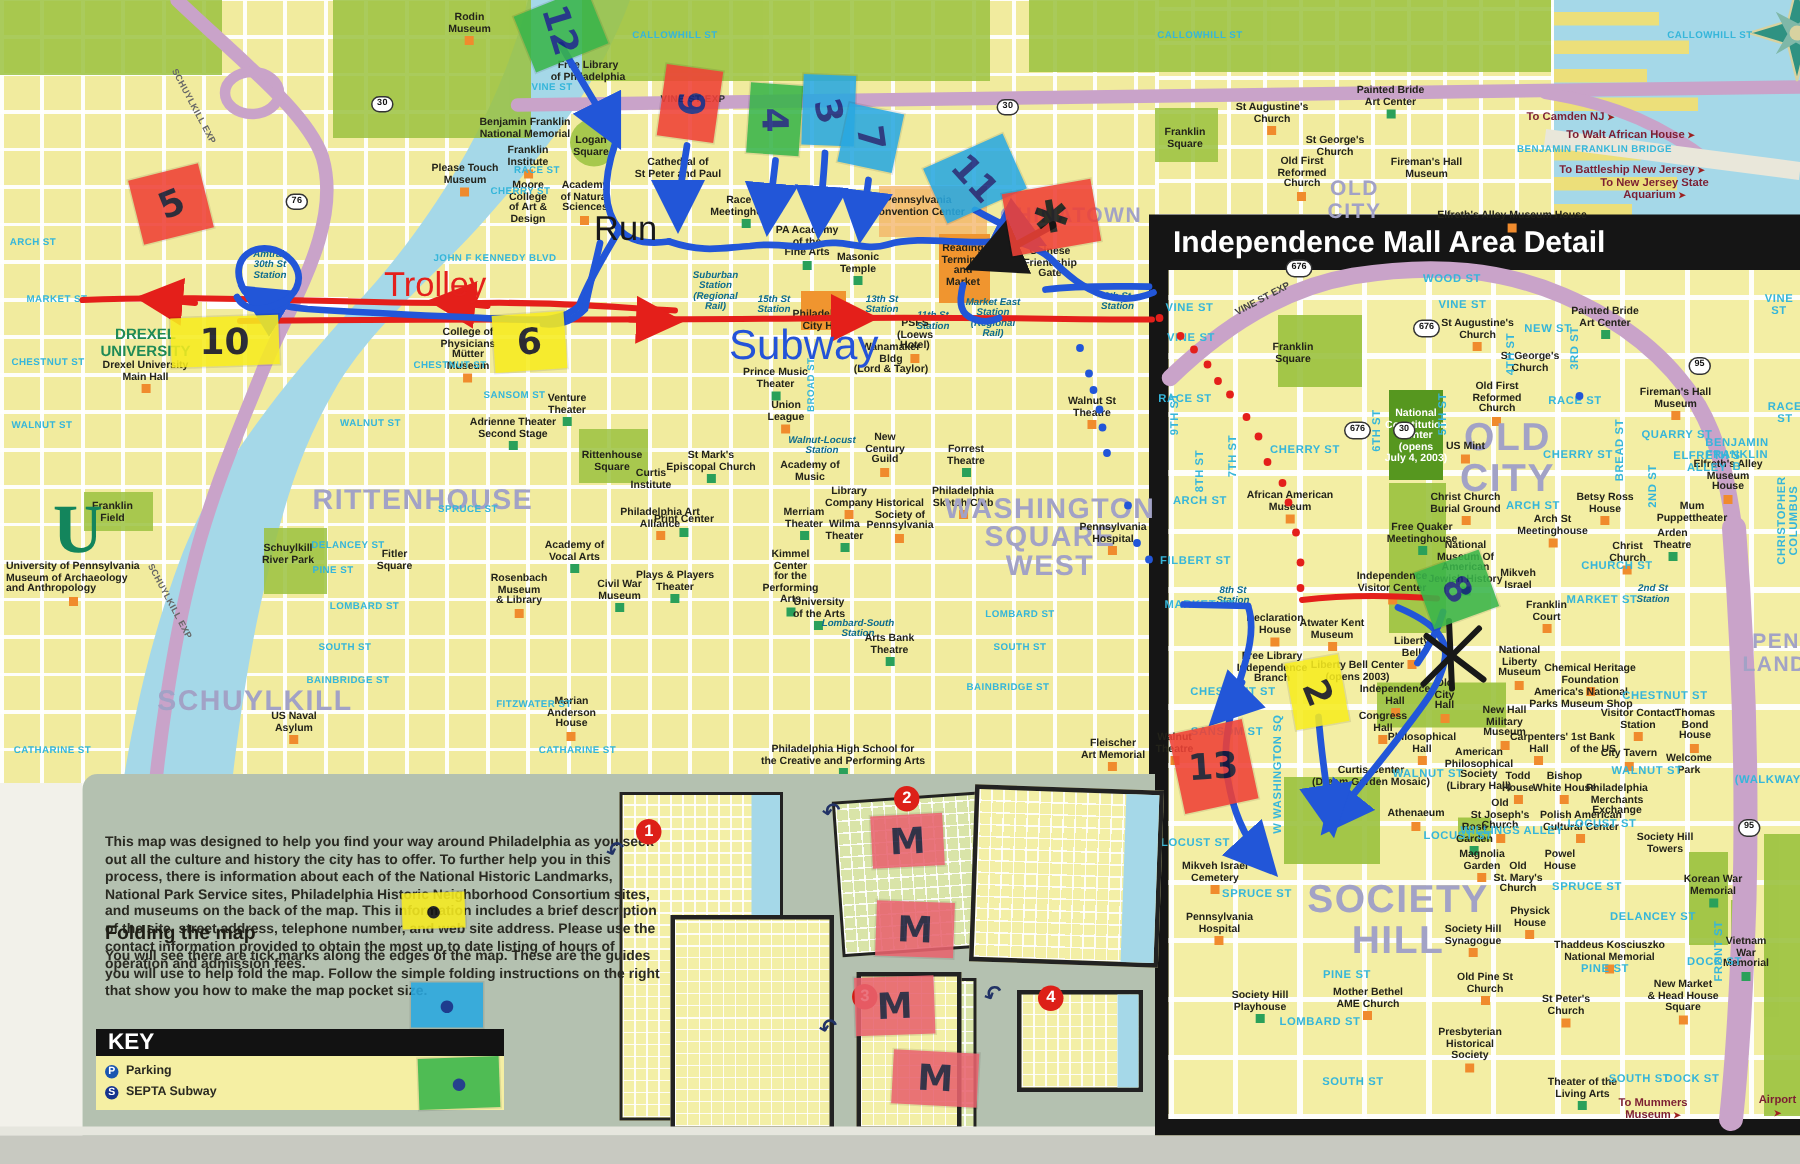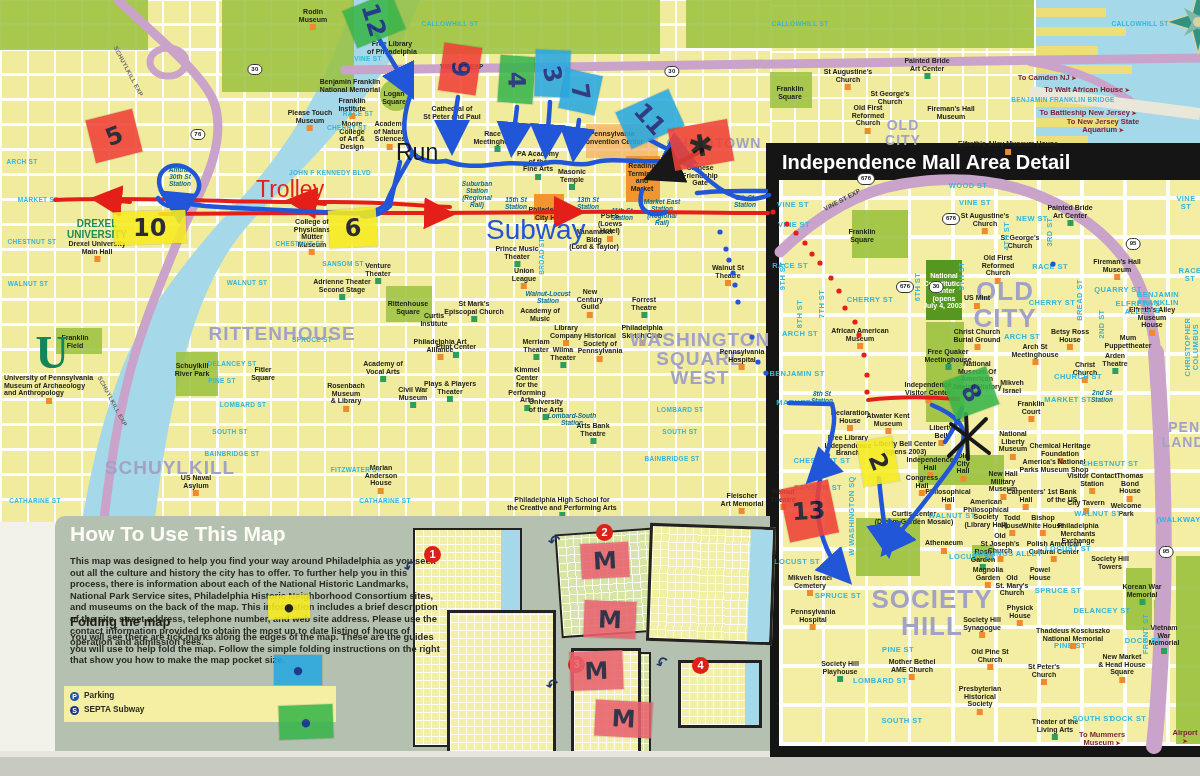--- a/index.html
+++ b/index.html
@@ -580,21 +580,21 @@
         <div class="lbl istreet" style="left: 1022px; top: 215px; padding-left: 20px;">NEW ST</div>
         <div class="lbl istreet" style="left: 790px; top: 262px;">RACE ST</div>
         <div class="lbl istreet" style="left: 1050px; top: 263px;">RACE ST</div>
         <div class="lbl istreet" style="left: 1190px; top: 267px;">RACE ST</div>
         <div class="lbl istreet" style="left: 1118px; top: 286px;">QUARRY ST</div>
         <div class="lbl istreet" style="left: 1138px; top: 300px;">ELFRETH'S ALLEY</div>
         <div class="lbl istreet" style="left: 870px; top: 296px;">CHERRY ST</div>
         <div class="lbl istreet" style="left: 1052px; top: 299px;">CHERRY ST</div>
         <div class="lbl istreet" style="left: 800px; top: 330px;">ARCH ST</div>
         <div class="lbl istreet" style="left: 1022px; top: 333px;">ARCH ST</div>
-        <div class="lbl istreet" style="left: 797px; top: 370px;">BENJAMIN ST</div>
+        <div class="lbl istreet" style="left: 797px; top: 370px;">FILBERT ST</div>
         <div class="lbl istreet" style="left: 800px; top: 399px;">MARKET ST</div>
         <div class="lbl istreet" style="left: 1068px; top: 396px;">MARKET ST</div>
         <div class="lbl istreet" style="left: 1078px; top: 373px;">CHURCH ST</div>
         <div class="lbl istreet" style="left: 822px; top: 457px;">CHESTNUT ST</div>
         <div class="lbl istreet" style="left: 1110px; top: 460px;">CHESTNUT ST</div>
         <div class="lbl istreet" style="left: 818px; top: 484px;">SANSOM ST</div>
         <div class="lbl istreet" style="left: 952px; top: 512px;">WALNUT ST</div>
         <div class="lbl istreet" style="left: 1098px; top: 510px;">WALNUT ST</div>
         <div class="lbl istreet" style="left: 797px; top: 558px;">LOCUST ST</div>
         <div class="lbl istreet" style="left: 972px; top: 553px;">LOCUST ST</div>
@@ -628,26 +628,26 @@
         <div class="lbl shield" style="left: 905px; top: 281px;">676</div>
         <div class="lbl shield" style="left: 936px; top: 281px;">30</div>
         <div class="lbl shield" style="left: 1133px; top: 238px;">95</div>
         <div class="lbl shield" style="left: 1166px; top: 546px;">95</div>
         <div class="lbl shield" style="left: 951px; top: 213px;">676</div>
       </div>
   </div>
 
   <div id="left-edge"></div>
   <div id="panel"></div>
-  <div id="howto-heading" style="z-index:22">How To Use This Map</div>
   <div id="howto-para">This map was designed to help you find your way around Philadelphia as you seek out all the culture and history the city has to offer. To further help you in this process, there is information about each of the National Historic Landmarks, National Park Service sites, Philadelphia Historic Neighborhood Consortium sites, and museums on the back of the map. This information includes a brief description of the site, street address, telephone number, and web site address. Please use the contact information provided to obtain the most up to date listing of hours of operation and admission fees.</div>
   <div id="folding-heading">Folding the map</div>
   <div id="folding-para">You will see there are tick marks along the edges of the map. These are the guides you will use to help fold the map. Follow the simple folding instructions on the right that show you how to make the map pocket size.</div>
 
   <div id="key-box">
+    <div id="key-head">KEY</div>
     <div id="key-body">
       <div class="kcol r">
 
       <div class="kitem" data-icon="p">
           <span class="kic">P</span>
           <span>Parking</span></div>
           <div class="kitem" data-icon="s">
           <span class="kic">S</span>
           <span>SEPTA Subway</span></div>
         </div>

